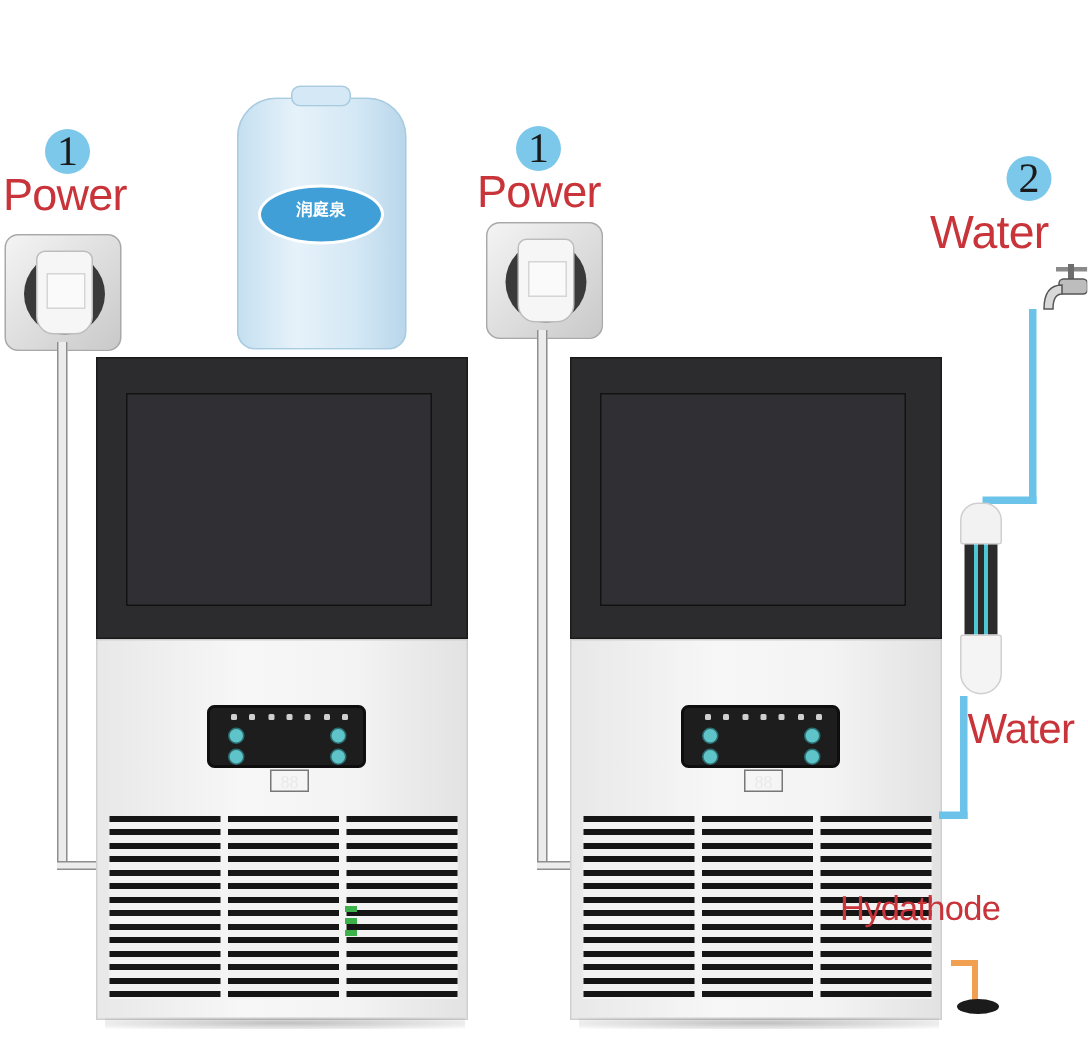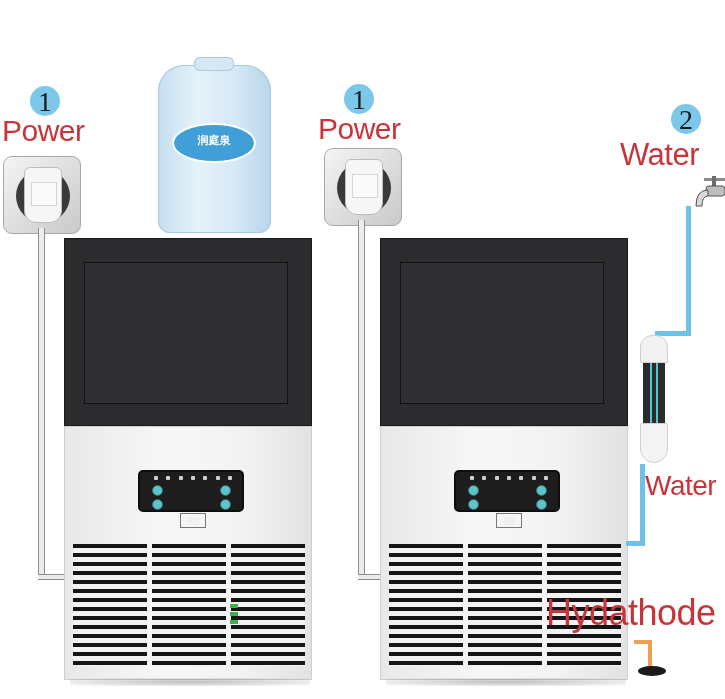--- a/index.html
+++ b/index.html
@@ -207,13 +207,13 @@
   <div class="cap-bot"></div>
 </div>
 <div class="label" style="left:645px;top:470px;font-size:28px;">Water</div>
 
 <div class="pipe" style="left:640px;top:464px;width:5px;height:82px;"></div>
 <div class="pipe" style="left:626px;top:541px;width:19px;height:5px;"></div>
 
 <div class="drain-pipe" style="left:634px;top:640px;width:18px;height:4px;"></div>
 <div class="drain-pipe" style="left:648px;top:640px;width:4px;height:28px;"></div>
 <div class="drain"></div>
-<div class="label" style="left:546px;top:592px;font-size:36px;">Hydathode</div>
+<div class="label" style="left:560px;top:592px;font-size:23px;">Hydathode</div>
 
 </body></html>

